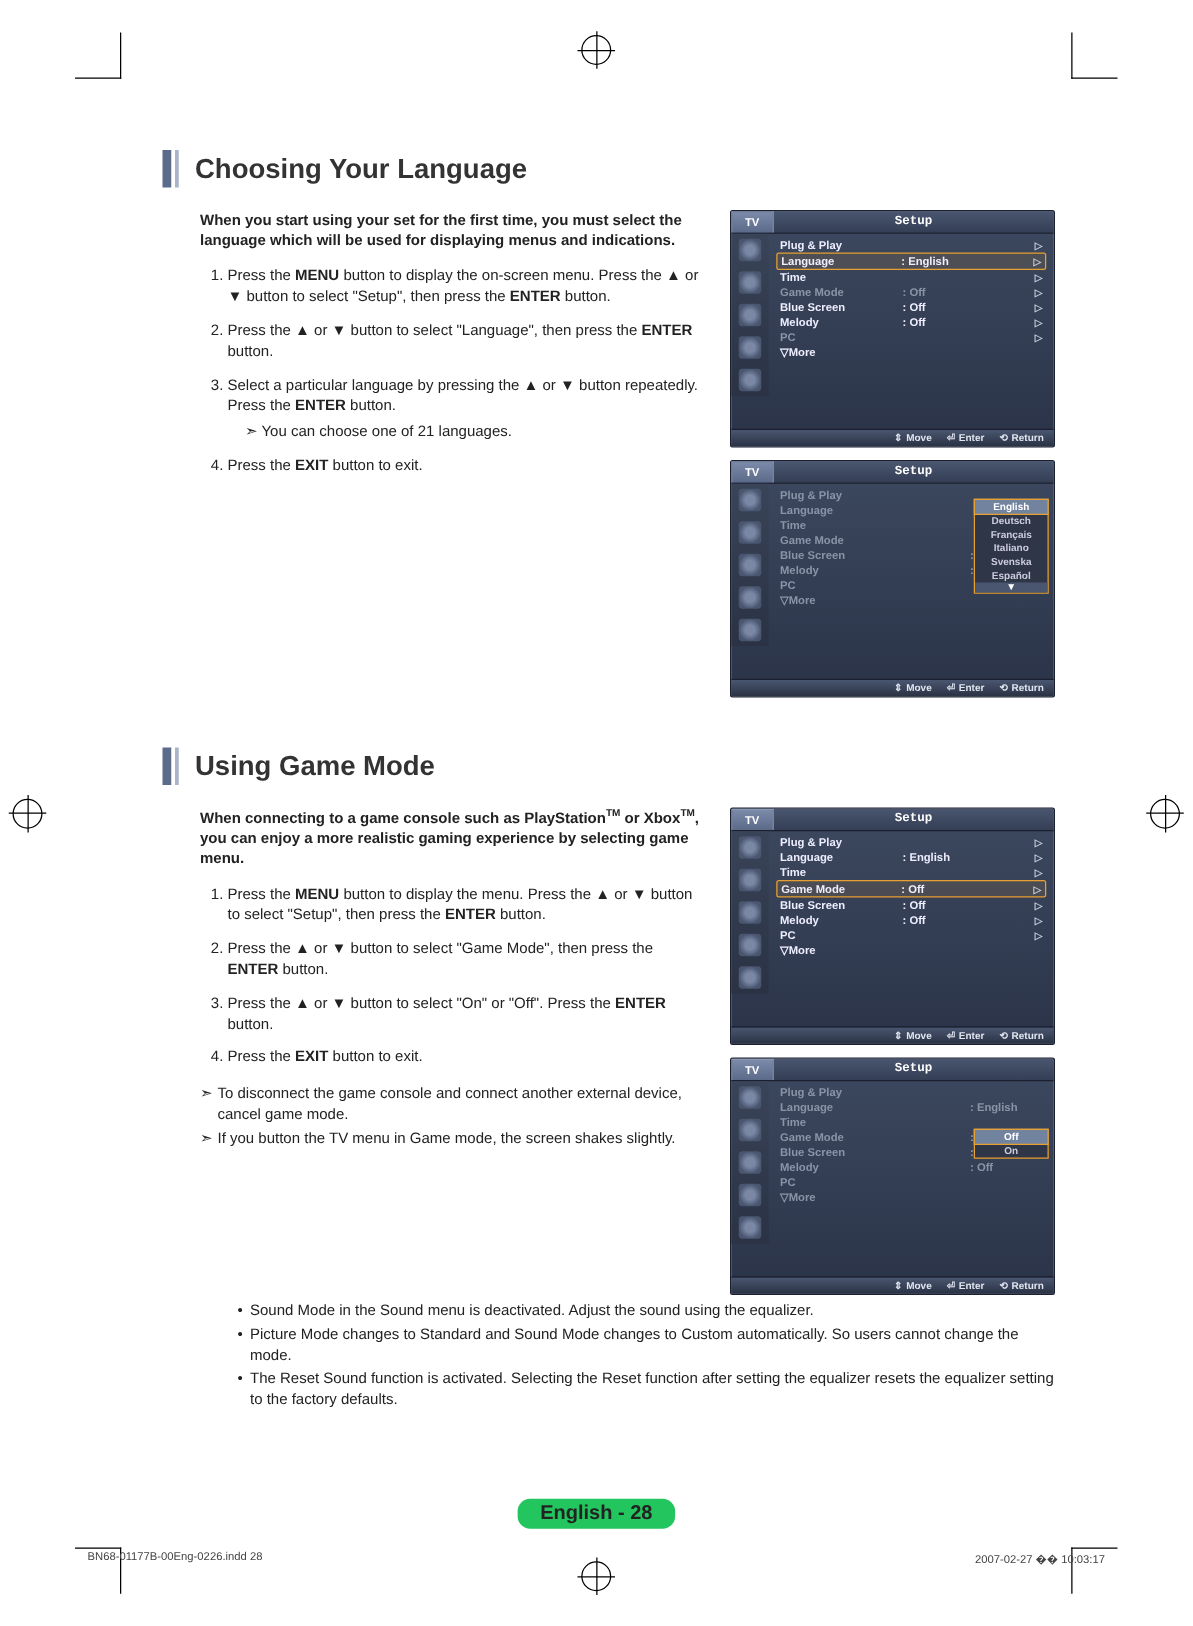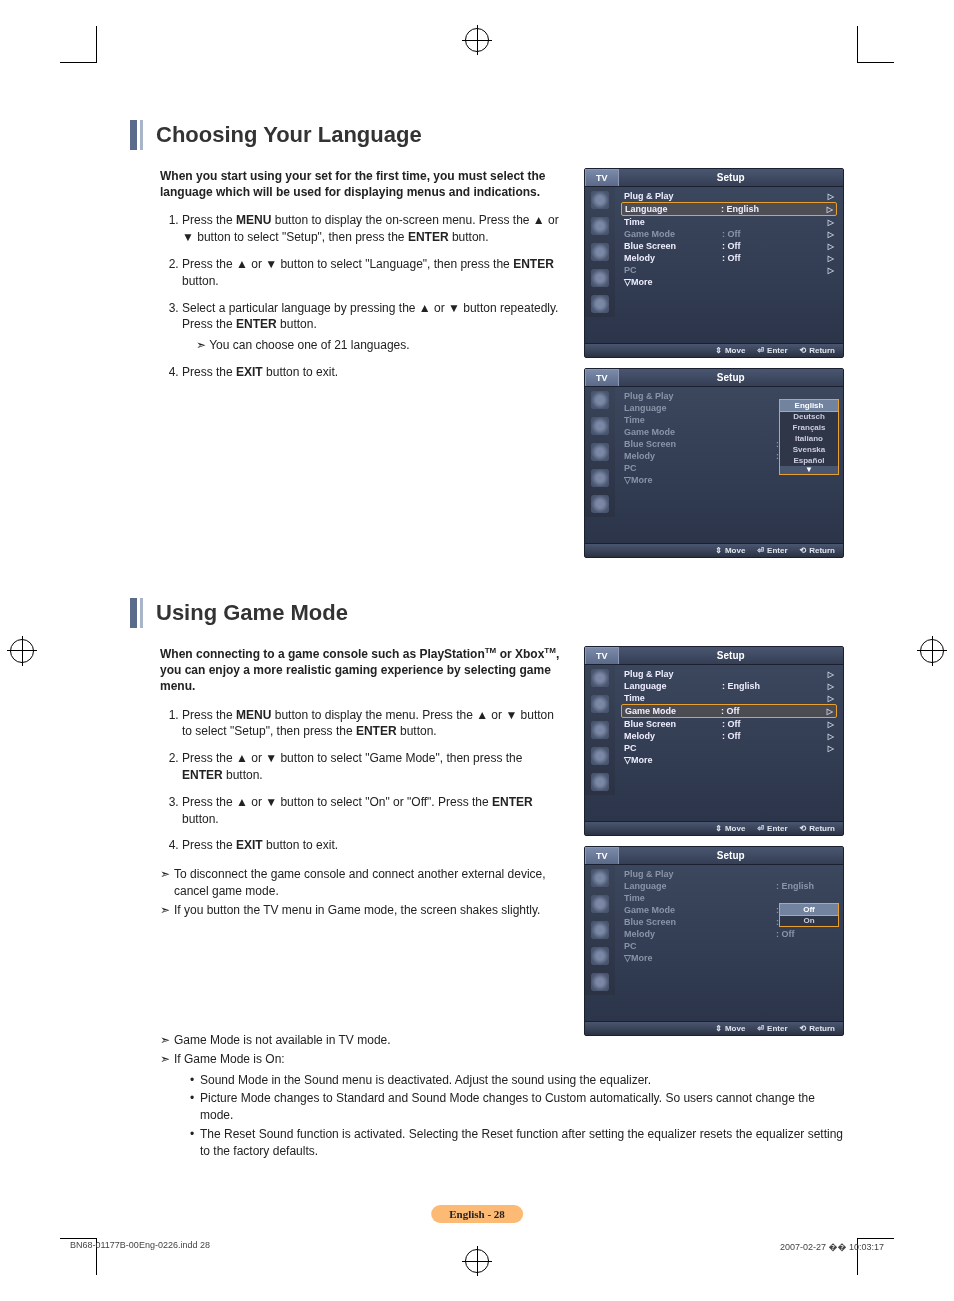--- a/index.html
+++ b/index.html
@@ -134,20 +134,21 @@
     border-bottom: none;
     font-weight: bold;
     font-size: 9px;
   }
   .osd-title {
     flex: 1;
     text-align: center;
     font-weight: bold;
     font-size: 10px;
     padding: 3px 0;
+    font-family: Liberation Mono, monospace;
   }
   .osd-body {
     display: flex;
   }
   .osd-icons {
     width: 30px;
     background: linear-gradient(#3a4458,#2a3244);
     display: flex;
     flex-direction: column;
     align-items: center;
@@ -232,26 +233,25 @@
   .osd-foot span::before { margin-right: 3px; }
   .mv::before { content: "⇕"; }
   .en::before { content: "⏎"; }
   .rt::before { content: "⟲"; }
 
   .page-num {
     position: absolute;
     bottom: 78px;
     left: 50%;
     transform: translateX(-50%);
-    background: #fdba74;
+    background: #22c55e;
     border-radius: 10px;
     padding: 3px 18px;
-    font-size: 11px;
-    font-weight: bold;
-    font-family: Liberation Serif, serif;
+    font-size: 16px;
+    font-weight: bold;
   }
   .footer-line {
     position: absolute;
     bottom: 48px;
     left: 70px;
     right: 70px;
     display: flex;
     justify-content: space-between;
     font-size: 9px;
     color: #444;
@@ -557,24 +557,20 @@
           </div>
           <div class="osd-foot">
             <span class="mv">Move</span>
             <span class="en">Enter</span>
             <span class="rt">Return</span>
           </div>
         </div>
       </div>
     </div>
 
-    <div class="bullets" style="padding-left:30px; margin-top:-4px;">
-      <div>Game Mode is not available in TV mode.</div>
-      <div>If Game Mode is On:</div>
-    </div>
     <div class="sub-bullets" style="padding-left:60px;">
       <div>Sound Mode in the Sound menu is deactivated. Adjust the sound using the equalizer.</div>
       <div>Picture Mode changes to Standard and Sound Mode changes to Custom automatically. So users cannot change the mode.</div>
       <div>The Reset Sound function is activated. Selecting the Reset function after setting the equalizer resets the equalizer setting to the factory defaults.</div>
     </div>
 
   </div>
 
   <div class="page-num">English - 28</div>
   <div class="footer-line">

